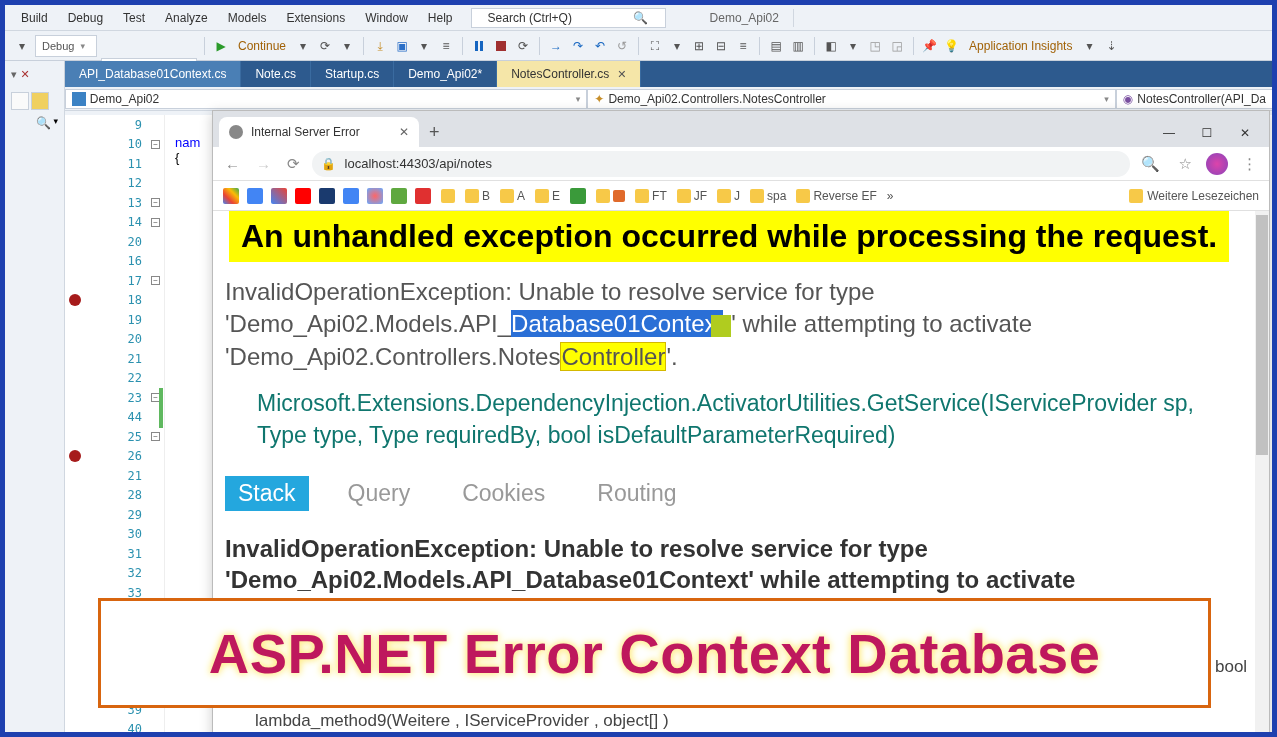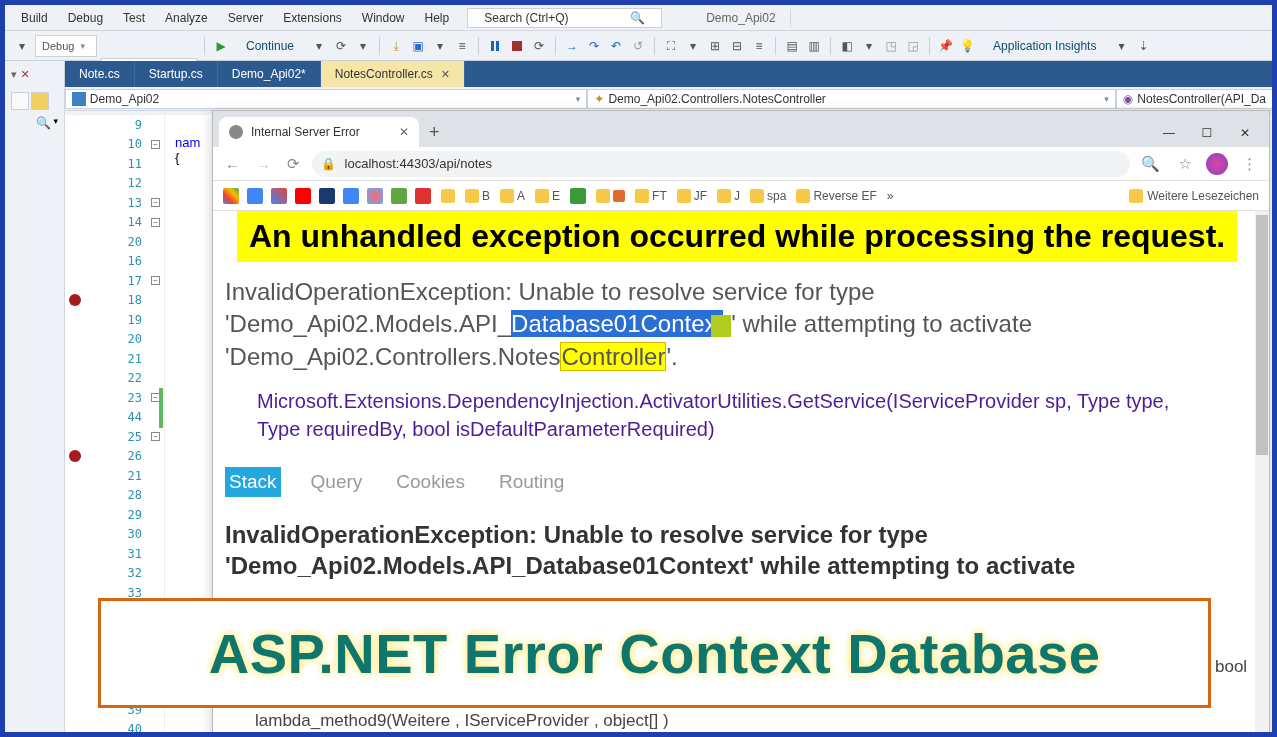--- a/index.html
+++ b/index.html
@@ -8,21 +8,21 @@
 .menubar span{font-size:12px;color:#333;padding:4px 10px;cursor:default;}
 .menubar .search-box{margin-left:8px;width:195px;height:20px;border:1px solid #c8d0db;background:#fff;display:flex;align-items:center;padding:0 6px;font-size:11px;color:#888;}
 .menubar .search-ic{margin-left:auto;color:#555;}
 .menubar .tab-pill{margin-left:30px;padding:2px 14px;font-size:12px;color:#666;border-right:1px solid #d0d7e0;}
 .toolbar{height:30px;background:#eef2f7;display:flex;align-items:center;padding:0 8px;gap:4px;border-bottom:1px solid #c8d0db;}
 .sel{height:22px;border:1px solid #c8d0db;background:#fff;font-size:11px;color:#555;padding:0 6px;display:flex;align-items:center;}
 .sel .arr{margin-left:6px;font-size:9px;color:#888;}
 .tb-btn{width:18px;height:18px;display:flex;align-items:center;justify-content:center;font-size:12px;color:#555;}
 .tb-sep{width:1px;height:18px;background:#c8d0db;margin:0 3px;}
 .play-ic{color:#2b9b2b;}
-.cont-txt{font-size:12px;color:#0c4a6e;margin:0 12px;}
+.cont-txt{font-size:12px;color:#a16207;margin:0 4px;}
 .pause-bars{display:flex;gap:2px;}
 .pause-bars span{width:3px;height:10px;background:#1565c0;}
 .stop-sq{width:10px;height:10px;background:#a03030;}
 .restart-ic{color:#555;}
 .tabstrip{height:26px;background:#2d5a8e;display:flex;align-items:stretch;}
 .tabstrip .lbox{width:60px;background:#eef2f7;display:flex;align-items:center;gap:4px;padding:0 6px;font-size:11px;color:#666;border-right:1px solid #c8d0db;}
 .doc-tab{padding:0 14px;display:flex;align-items:center;font-size:12px;color:#fff;background:#2d5a8e;border-right:1px solid #3a6ba0;}
 .doc-tab.hover{background:#4a7fb5;}
 .doc-tab.active{background:#f5e6a8;color:#333;}
 .doc-tab .x{margin-left:8px;color:#555;font-size:11px;}
@@ -51,48 +51,48 @@
 .lock-ic{color:#555;font-size:12px;}
 .addr-right{display:flex;gap:10px;align-items:center;}
 .avatar{width:22px;height:22px;border-radius:50%;background:radial-gradient(circle,#d4a,#84b);}
 .bookbar{height:30px;background:#fff;border-bottom:1px solid #e0e0e0;display:flex;align-items:center;padding:0 10px;gap:10px;font-size:12px;color:#555;}
 .bm{display:flex;align-items:center;gap:3px;}
 .bm-ic{width:14px;height:14px;background:#f7c948;border-radius:2px;}
 .more-bm{margin-left:auto;display:flex;align-items:center;gap:4px;}
 .error-page{position:absolute;top:100px;left:0;right:14px;bottom:0;background:#fff;overflow:hidden;padding:0;}
 .vscroll{position:absolute;right:0;top:100px;width:14px;height:calc(100% - 100px);background:#f1f1f1;}
 .vscroll .thumb{width:12px;margin:1px;background:#c1c1c1;height:240px;margin-top:4px;}
-.err-h1{background:#ffff00;color:#000;font-size:32px;font-weight:700;padding:7px 12px;margin:0px 0 14px 16px;display:inline-block;}
+.err-h1{background:#ffff00;color:#000;font-size:32px;font-weight:700;padding:7px 12px;margin:0px 0 14px 8px;display:inline-block;}
 .exc-text{font-size:24px;color:#555;font-weight:300;line-height:1.35;padding:0 4px 10px;}
 .sel-blue{background:#2a6fd6;color:#fff;}
 .cursor-mark{display:inline-block;width:20px;height:22px;background:#b0cc1f;vertical-align:middle;margin-left:-12px;}
 .hl-yellow{background:#ffff00;border:1px solid #d4b800;}
-.stack-frame{font-size:20px;color:#4c1d95;padding:4px 36px 18px;line-height:1.4;}
+.stack-frame{font-size:23px;color:#0f766e;padding:4px 36px 18px;line-height:1.4;}
 .err-tabs{display:flex;gap:26px;padding:6px 4px 14px;}
-.err-tab{font-size:19px;color:#999;padding:4px 4px;}
+.err-tab{font-size:23px;color:#999;padding:4px 13px;}
 .err-tab.active{background:#24a7de;color:#fff;}
 .err-detail{font-size:24px;font-weight:700;color:#333;padding:8px 4px;line-height:1.3;}
 .banner{position:absolute;left:93px;top:593px;width:1113px;height:110px;background:#fff;border:3px solid #d8650f;display:flex;align-items:center;justify-content:center;z-index:50;}
-.banner-text{font-size:56px;font-weight:800;color:#0f766e;text-shadow:0 0 6px #ffed8a,0 0 10px #ffed8a;letter-spacing:0.5px;}
+.banner-text{font-size:56px;font-weight:800;color:#be185d;text-shadow:0 0 6px #ffed8a,0 0 10px #ffed8a;letter-spacing:0.5px;}
 .stray{position:absolute;font-size:17px;color:#444;}
 .proj-ic{width:14px;height:14px;background:#3b82c4;display:inline-block;margin-right:4px;}
 .crumb-drop{border:1px solid #c8d0db;background:#fff;height:20px;display:flex;align-items:center;padding:0 6px;font-size:12px;}
 .crumb-drop .arr{margin-left:auto;font-size:9px;color:#888;}
 .favicons{display:flex;gap:8px;}
 .fv{width:16px;height:16px;border-radius:2px;}
 </style>
 </head>
 <body>
 
 <div class="menubar">
   <span>Build</span>
   <span>Debug</span>
   <span>Test</span>
   <span>Analyze</span>
-  <span>Server</span>
+  <span>Models</span>
   <span>Extensions</span>
   <span>Window</span>
   <span>Help</span>
   <div class="search-box">
     <span>Search (Ctrl+Q)</span>
     <span class="search-ic">🔍</span>
   </div>
   <span class="tab-pill">Demo_Api02</span>
 </div>
 
@@ -153,20 +153,23 @@
   <span class="cont-txt">Application Insights</span>
   <span class="tb-btn">▾</span>
   <span class="tb-btn">⇣</span>
 </div>
 
 <div class="tabstrip">
   <div class="lbox">
     <span>▾</span>
     <span style="color:#a33;">✕</span>
   </div>
+  <div class="doc-tab hover">
+      <span>API_Database01Context.cs</span>
+    </div>
   <div class="doc-tab">
       <span>Note.cs</span>
     </div>
   <div class="doc-tab">
       <span>Startup.cs</span>
     </div>
   <div class="doc-tab">
       <span>Demo_Api02*</span>
     </div>
   <div class="doc-tab active">

